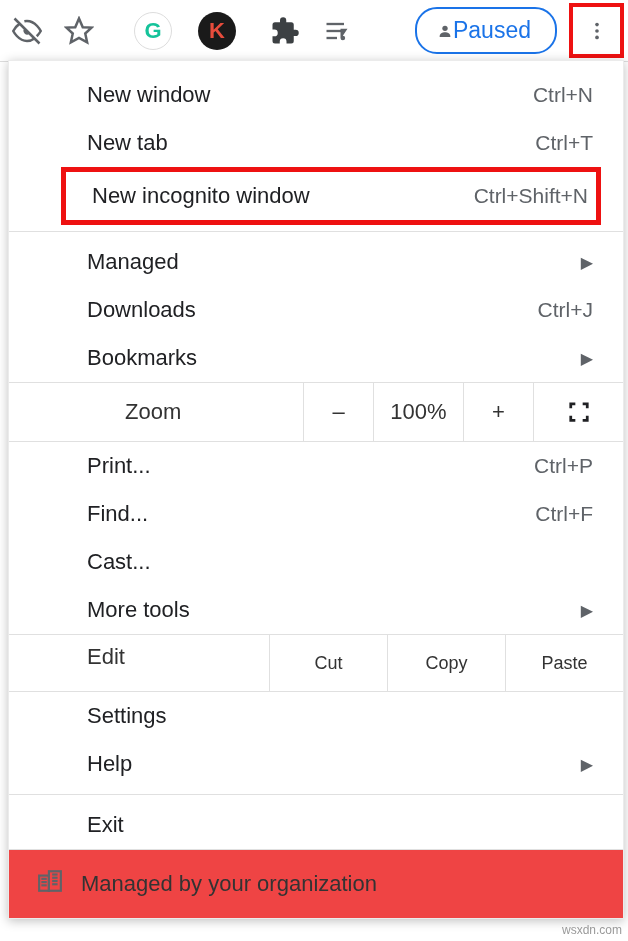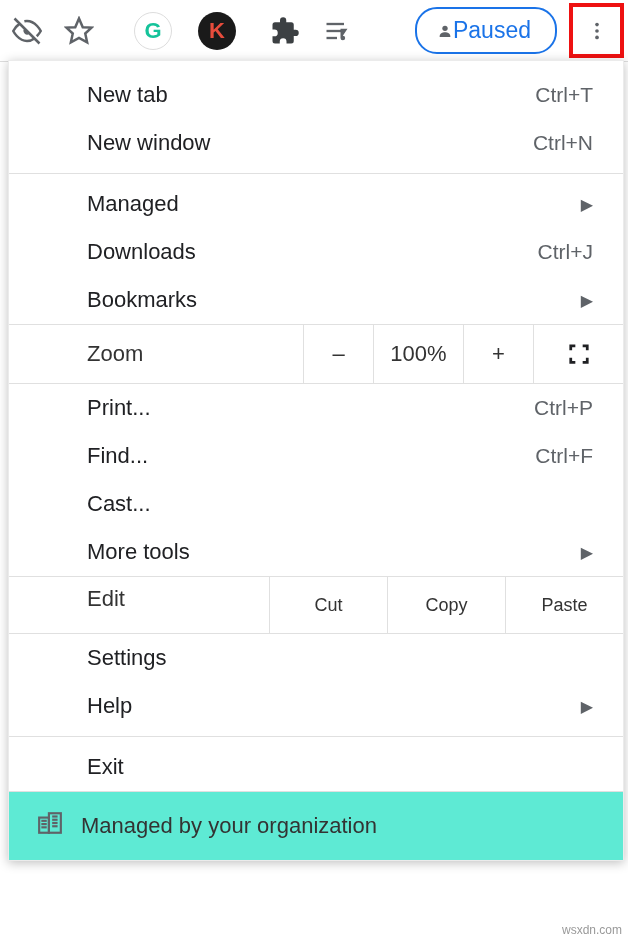--- a/index.html
+++ b/index.html
@@ -83,31 +83,31 @@
     }
     .highlight-box .menu-item { padding-left: 26px; padding-right: 8px;}
     .divider { border: none; border-top: 1px solid #e0e0e0; margin: 6px 0;}
     .chev { color:#5f6368; font-size:16px; }
     .zoom-row {
       display: flex;
       align-items: center;
       border-top: 1px solid #e0e0e0;
       border-bottom: 1px solid #e0e0e0;
     }
-    .zoom-label { flex: 1; padding: 14px 0 14px 78px; font-size:22px; }
+    .zoom-label { flex: 1; padding: 14px 0 14px 116px; font-size:22px; }
     .zoom-cell {
       width: 70px; height: 58px; display:flex; align-items:center; justify-content:center;
       border-left: 1px solid #e0e0e0; font-size:22px; color:#333;
     }
     .zoom-cell.wide { width: 90px; border-left: 1px solid #e0e0e0;}
     .edit-row { display:flex; align-items:center; border-top:1px solid #e0e0e0; border-bottom:1px solid #e0e0e0;}
     .edit-label { flex:1; padding: 2px 0 14px 78px; font-size:22px;}
     .edit-cell { width: 118px; height: 56px; display:flex; align-items:center; justify-content:center; border-left:1px solid #e0e0e0; font-size:18px;text-align:right;}
     .managed-row {
-      background: #5eead4;
+      background: #ef4444;
       display:flex; align-items:center;
       padding: 18px 20px 18px 28px;
       font-size:22px;
       gap: 18px;
       border-top:1px solid #e0e0e0;
     }
     .org-icon { color:#5f6368; }
     .watermark { position:absolute; bottom:4px; right:6px; font-size:12px; color:#999;}
     .sublist .menu-item { padding-top:10px; padding-bottom:10px;}
   </style>
@@ -157,26 +157,32 @@
           <circle cx="12" cy="5" r="2"></circle>
           <circle cx="12" cy="12" r="2"></circle>
           <circle cx="12" cy="19" r="2"></circle>
         </svg>
     </div>
   </div>
 </div>
 
 <div class="menu">
   <div class="menu-item">
+    <span>New window</span>
+    <span class="shortcut">Ctrl+N</span>
+  </div>
+  <div class="menu-item">
     <span>New tab</span>
     <span class="shortcut">Ctrl+T</span>
   </div>
-  <div class="menu-item">
-    <span>New window</span>
-    <span class="shortcut">Ctrl+N</span>
+  <div class="highlight-box">
+    <div class="menu-item">
+      <span>New incognito window</span>
+      <span class="shortcut">Ctrl+Shift+N</span>
+    </div>
   </div>
   <hr class="divider">
   <div class="sublist">
     <div class="menu-item">
       <span>Managed</span>
       <span class="chev">▶</span>
     </div>
     <div class="menu-item">
       <span>Downloads</span>
       <span class="shortcut">Ctrl+J</span>

